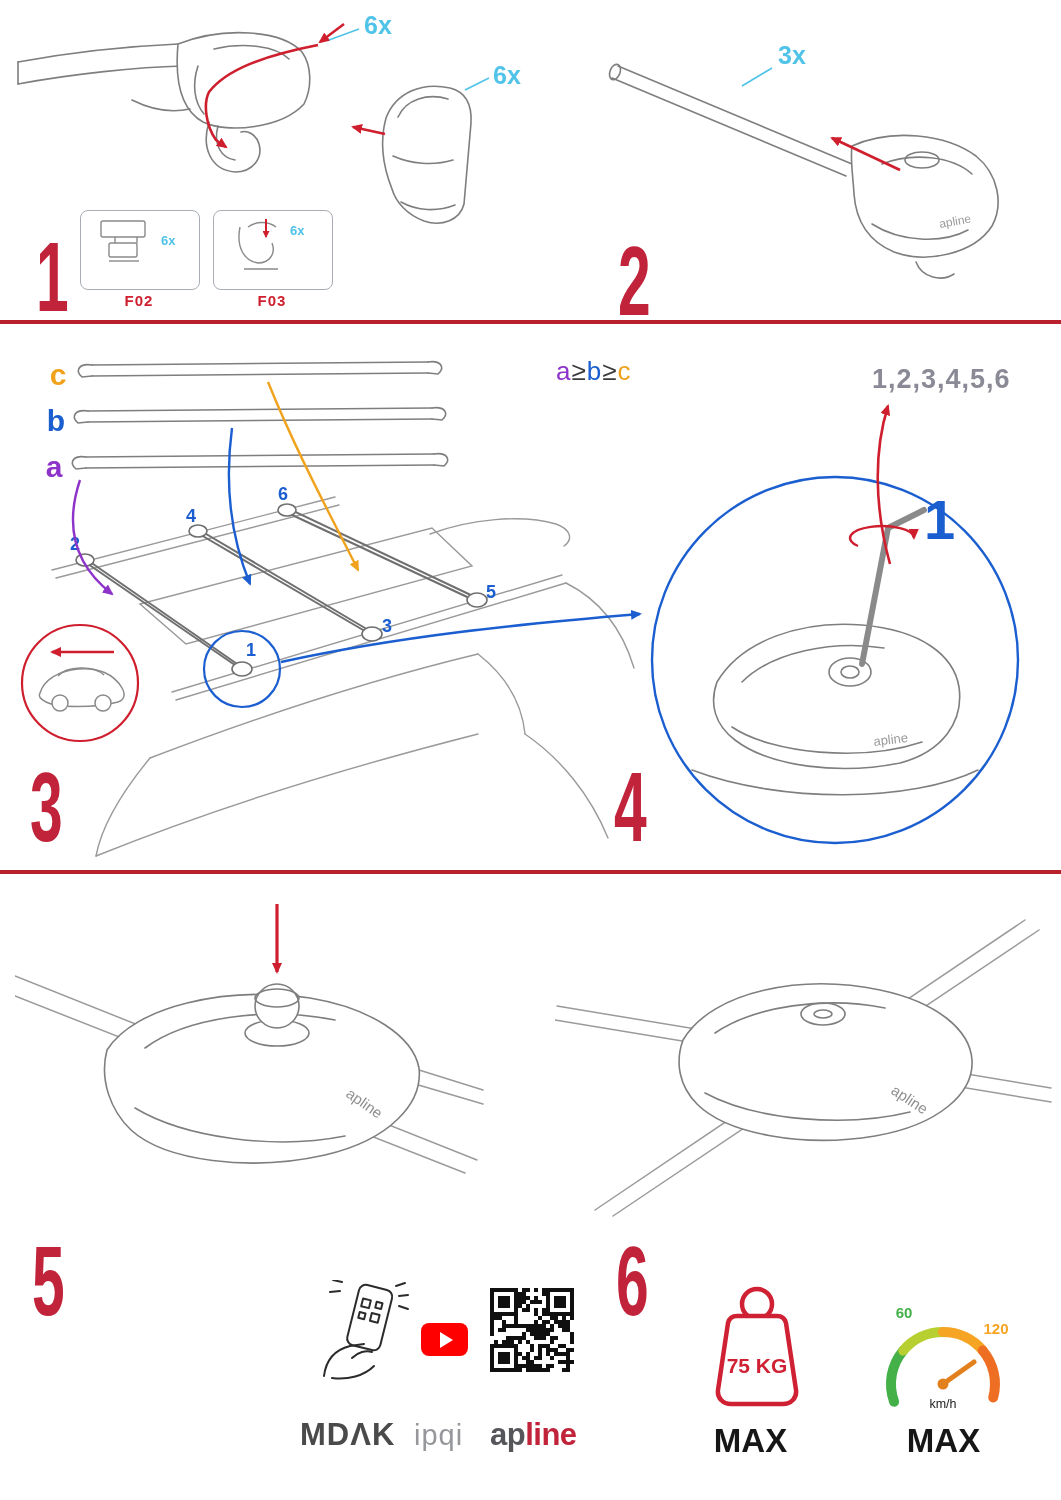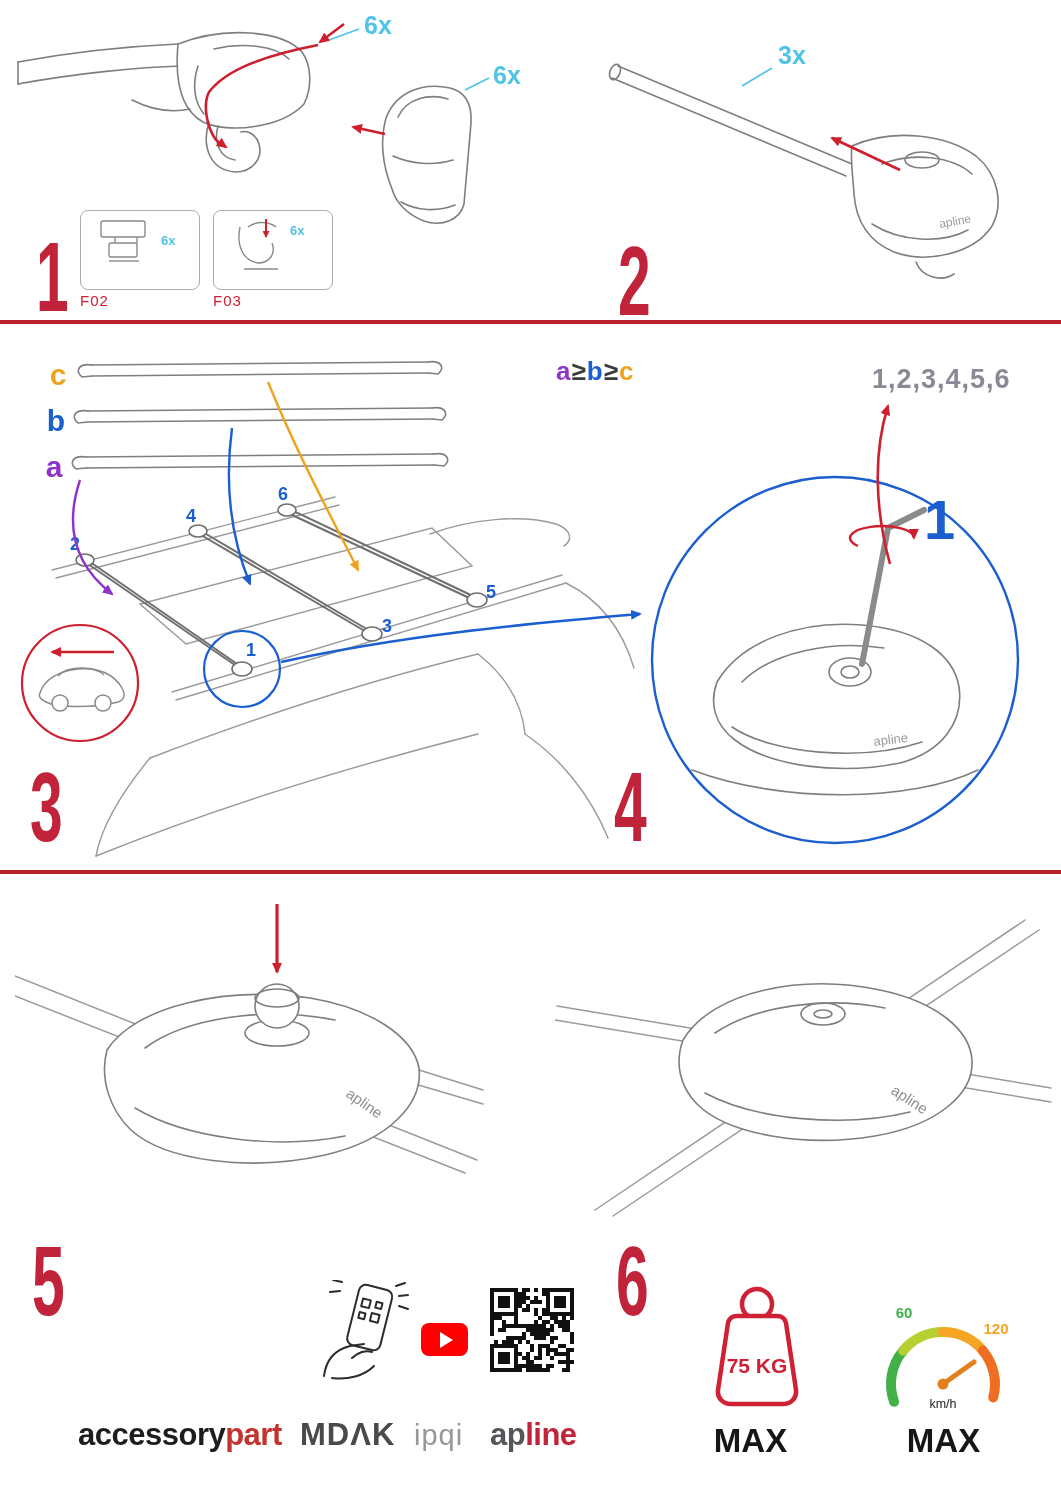--- a/index.html
+++ b/index.html
@@ -5,22 +5,22 @@
   html,body{margin:0;padding:0;background:#ffffff}
   .page{position:relative;width:1061px;height:1500px;background:#fff;font-family:"Liberation Sans",sans-serif;overflow:hidden}
   .abs{position:absolute}
   .stepnum{position:absolute;font-size:98px;font-weight:700;color:#c1233a;line-height:1;transform:scale(.6,1);transform-origin:left top;letter-spacing:-2px}
   .divider{position:absolute;left:0;width:1061px;height:4px;background:#b8202c}
   .qty{fill:#4fc3e8;font-size:25px;font-weight:700}
   .qty-s{fill:#4fc3e8;font-size:13px;font-weight:700}
   .poslbl{fill:#1b5ed0;font-size:18px;font-weight:700}
   .barlbl{font-size:30px;font-weight:700}
   .pbox{position:absolute;width:118px;height:78px;border:1.6px solid #a7adb3;border-radius:8px;background:#fff}
-  .pcap{position:absolute;width:118px;color:#cf2030;font-size:15px;font-weight:400;letter-spacing:1px}
-  .rule{position:absolute;font-size:26px;font-weight:700;letter-spacing:1px}
+  .pcap{position:absolute;width:118px;text-align:center;color:#cf2030;font-size:15px;font-weight:700;letter-spacing:1px}
+  .rule{position:absolute;font-size:26px;font-weight:400;letter-spacing:1px}
   .seq{position:absolute;color:#8a8a96;font-size:27px;font-weight:700;letter-spacing:1px}
   .big1{position:absolute;color:#1b5ed0;font-size:56px;font-weight:700;line-height:1}
   .maxlbl{position:absolute;text-align:center;font-size:33px;font-weight:700;color:#161616}
   .brand{position:absolute;font-size:31px;font-weight:700;letter-spacing:-.5px;color:#1d1d1d;line-height:1.1}
   .parts{position:absolute;color:#312b8c;font-size:27px;font-weight:700;letter-spacing:.5px}
   .yt{position:absolute;width:47px;height:33px;background:#ff0000;border-radius:8px;display:flex;align-items:center;justify-content:center}
   .yt .tri{width:0;height:0;border-left:13px solid #fff;border-top:8px solid transparent;border-bottom:8px solid transparent;margin-left:3px}
   svg text{font-family:"Liberation Sans",sans-serif}
 </style>
 </head>
@@ -291,23 +291,20 @@
     <div class="tri"></div>
   </div>
 
   <svg class="abs" style="left:487px;top:1285px" width="90" height="90" viewBox="0 0 90 90">
     <rect x="0" y="0" width="90" height="90" fill="#ffffff"></rect>
     <g id="qr-g" fill="#101010">
         <path d="M3 3h4v4h-4zM7 3h4v4h-4zM11 3h4v4h-4zM15 3h4v4h-4zM19 3h4v4h-4zM23 3h4v4h-4zM27 3h4v4h-4zM35 3h4v4h-4zM39 3h4v4h-4zM47 3h4v4h-4zM55 3h4v4h-4zM59 3h4v4h-4zM63 3h4v4h-4zM67 3h4v4h-4zM71 3h4v4h-4zM75 3h4v4h-4zM79 3h4v4h-4zM83 3h4v4h-4zM3 7h4v4h-4zM27 7h4v4h-4zM31 7h4v4h-4zM35 7h4v4h-4zM55 7h4v4h-4zM59 7h4v4h-4zM83 7h4v4h-4zM3 11h4v4h-4zM11 11h4v4h-4zM15 11h4v4h-4zM19 11h4v4h-4zM27 11h4v4h-4zM31 11h4v4h-4zM35 11h4v4h-4zM39 11h4v4h-4zM47 11h4v4h-4zM59 11h4v4h-4zM67 11h4v4h-4zM71 11h4v4h-4zM75 11h4v4h-4zM83 11h4v4h-4zM3 15h4v4h-4zM11 15h4v4h-4zM15 15h4v4h-4zM19 15h4v4h-4zM27 15h4v4h-4zM31 15h4v4h-4zM35 15h4v4h-4zM43 15h4v4h-4zM47 15h4v4h-4zM51 15h4v4h-4zM59 15h4v4h-4zM67 15h4v4h-4zM71 15h4v4h-4zM75 15h4v4h-4zM83 15h4v4h-4zM3 19h4v4h-4zM11 19h4v4h-4zM15 19h4v4h-4zM19 19h4v4h-4zM27 19h4v4h-4zM31 19h4v4h-4zM39 19h4v4h-4zM59 19h4v4h-4zM67 19h4v4h-4zM71 19h4v4h-4zM75 19h4v4h-4zM83 19h4v4h-4zM3 23h4v4h-4zM27 23h4v4h-4zM35 23h4v4h-4zM39 23h4v4h-4zM47 23h4v4h-4zM55 23h4v4h-4zM59 23h4v4h-4zM83 23h4v4h-4zM3 27h4v4h-4zM7 27h4v4h-4zM11 27h4v4h-4zM15 27h4v4h-4zM19 27h4v4h-4zM23 27h4v4h-4zM27 27h4v4h-4zM47 27h4v4h-4zM55 27h4v4h-4zM59 27h4v4h-4zM63 27h4v4h-4zM67 27h4v4h-4zM71 27h4v4h-4zM75 27h4v4h-4zM79 27h4v4h-4zM83 27h4v4h-4zM3 31h4v4h-4zM7 31h4v4h-4zM11 31h4v4h-4zM27 31h4v4h-4zM51 31h4v4h-4zM63 31h4v4h-4zM67 31h4v4h-4zM75 31h4v4h-4zM83 31h4v4h-4zM3 35h4v4h-4zM15 35h4v4h-4zM27 35h4v4h-4zM47 35h4v4h-4zM55 35h4v4h-4zM59 35h4v4h-4zM67 35h4v4h-4zM71 35h4v4h-4zM75 35h4v4h-4zM79 35h4v4h-4zM3 39h4v4h-4zM15 39h4v4h-4zM19 39h4v4h-4zM23 39h4v4h-4zM27 39h4v4h-4zM31 39h4v4h-4zM35 39h4v4h-4zM39 39h4v4h-4zM43 39h4v4h-4zM47 39h4v4h-4zM51 39h4v4h-4zM55 39h4v4h-4zM63 39h4v4h-4zM71 39h4v4h-4zM75 39h4v4h-4zM79 39h4v4h-4zM3 43h4v4h-4zM11 43h4v4h-4zM15 43h4v4h-4zM39 43h4v4h-4zM43 43h4v4h-4zM47 43h4v4h-4zM51 43h4v4h-4zM55 43h4v4h-4zM59 43h4v4h-4zM63 43h4v4h-4zM75 43h4v4h-4zM79 43h4v4h-4zM3 47h4v4h-4zM35 47h4v4h-4zM43 47h4v4h-4zM47 47h4v4h-4zM51 47h4v4h-4zM55 47h4v4h-4zM59 47h4v4h-4zM83 47h4v4h-4zM19 51h4v4h-4zM23 51h4v4h-4zM27 51h4v4h-4zM31 51h4v4h-4zM35 51h4v4h-4zM47 51h4v4h-4zM51 51h4v4h-4zM55 51h4v4h-4zM63 51h4v4h-4zM67 51h4v4h-4zM83 51h4v4h-4zM7 55h4v4h-4zM15 55h4v4h-4zM19 55h4v4h-4zM23 55h4v4h-4zM31 55h4v4h-4zM39 55h4v4h-4zM63 55h4v4h-4zM83 55h4v4h-4zM3 59h4v4h-4zM7 59h4v4h-4zM11 59h4v4h-4zM15 59h4v4h-4zM19 59h4v4h-4zM23 59h4v4h-4zM27 59h4v4h-4zM43 59h4v4h-4zM51 59h4v4h-4zM55 59h4v4h-4zM59 59h4v4h-4zM71 59h4v4h-4zM75 59h4v4h-4zM3 63h4v4h-4zM27 63h4v4h-4zM43 63h4v4h-4zM51 63h4v4h-4zM59 63h4v4h-4zM63 63h4v4h-4zM67 63h4v4h-4zM79 63h4v4h-4zM83 63h4v4h-4zM3 67h4v4h-4zM11 67h4v4h-4zM15 67h4v4h-4zM19 67h4v4h-4zM27 67h4v4h-4zM31 67h4v4h-4zM39 67h4v4h-4zM51 67h4v4h-4zM59 67h4v4h-4zM67 67h4v4h-4zM71 67h4v4h-4zM75 67h4v4h-4zM79 67h4v4h-4zM3 71h4v4h-4zM11 71h4v4h-4zM15 71h4v4h-4zM19 71h4v4h-4zM27 71h4v4h-4zM35 71h4v4h-4zM39 71h4v4h-4zM47 71h4v4h-4zM51 71h4v4h-4zM63 71h4v4h-4zM79 71h4v4h-4zM3 75h4v4h-4zM11 75h4v4h-4zM15 75h4v4h-4zM19 75h4v4h-4zM27 75h4v4h-4zM39 75h4v4h-4zM43 75h4v4h-4zM71 75h4v4h-4zM75 75h4v4h-4zM79 75h4v4h-4zM83 75h4v4h-4zM3 79h4v4h-4zM27 79h4v4h-4zM31 79h4v4h-4zM35 79h4v4h-4zM39 79h4v4h-4zM43 79h4v4h-4zM47 79h4v4h-4zM51 79h4v4h-4zM59 79h4v4h-4zM63 79h4v4h-4zM79 79h4v4h-4zM3 83h4v4h-4zM7 83h4v4h-4zM11 83h4v4h-4zM15 83h4v4h-4zM19 83h4v4h-4zM23 83h4v4h-4zM27 83h4v4h-4zM31 83h4v4h-4zM39 83h4v4h-4zM43 83h4v4h-4zM47 83h4v4h-4zM51 83h4v4h-4zM55 83h4v4h-4zM59 83h4v4h-4zM75 83h4v4h-4zM79 83h4v4h-4z"></path>
       </g>
   </svg>
 
-  <div class="brand" style="left:78px;top:1418px">
-    <span style="color:#1d1d1d">accessory</span><span style="color:#c4342f">part</span>
-  </div>
   <div class="brand" style="left:300px;top:1418px;color:#4a4a4a;letter-spacing:1px">MDΛK</div>
   <div class="brand" style="left:414px;top:1420px;color:#96979b;font-weight:400;font-size:29px;letter-spacing:1px">ipqi</div>
   <div class="brand" style="left:490px;top:1418px">
     <span style="color:#55565a">ap</span><span style="color:#c1233a">line</span>
   </div>
 
   <svg class="abs" style="left:693px;top:1278px" width="115" height="140" viewBox="0 0 115 140">
     <g fill="none" stroke="#cf2133" stroke-width="4.5" stroke-linejoin="round">
       <circle cx="64" cy="26" r="15"></circle>
       <path d="M44,38 L84,38 C89,38 92,41 93,45 L103,112 C104,120 98,126 90,126 L38,126 C30,126 24,120 25,112 L35,45 C36,41 39,38 44,38 Z" fill="#fff"></path>

